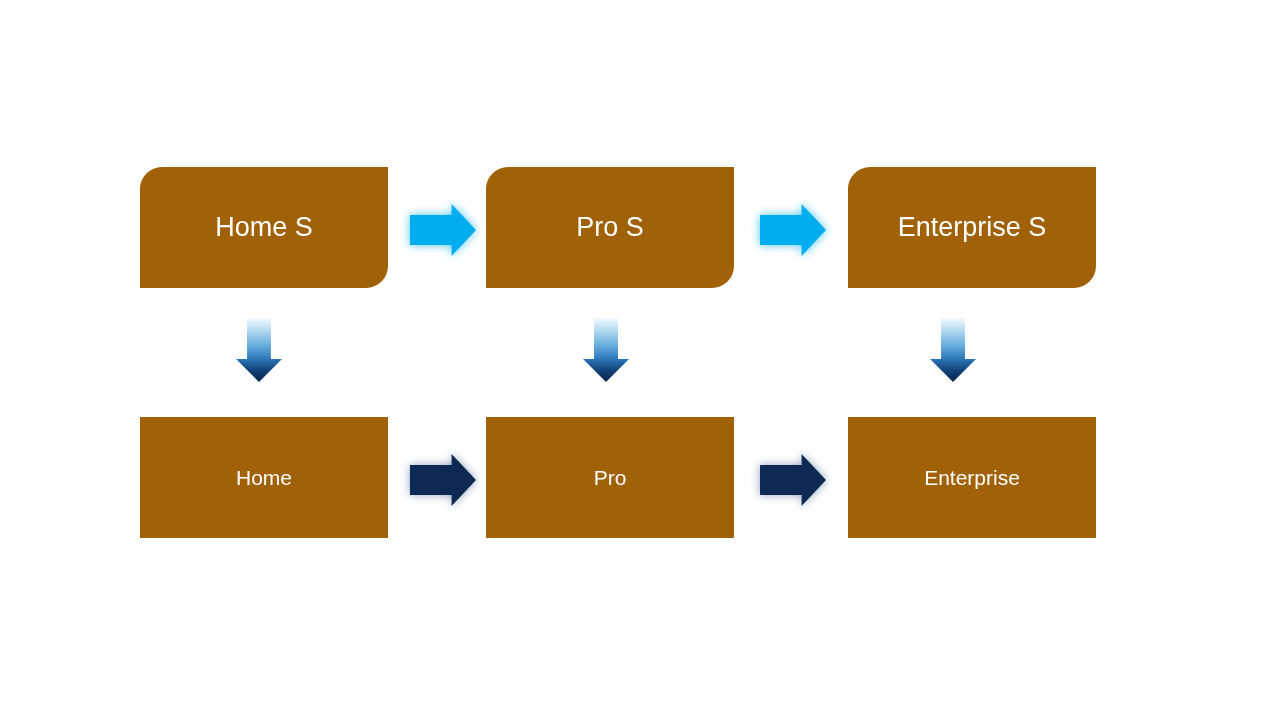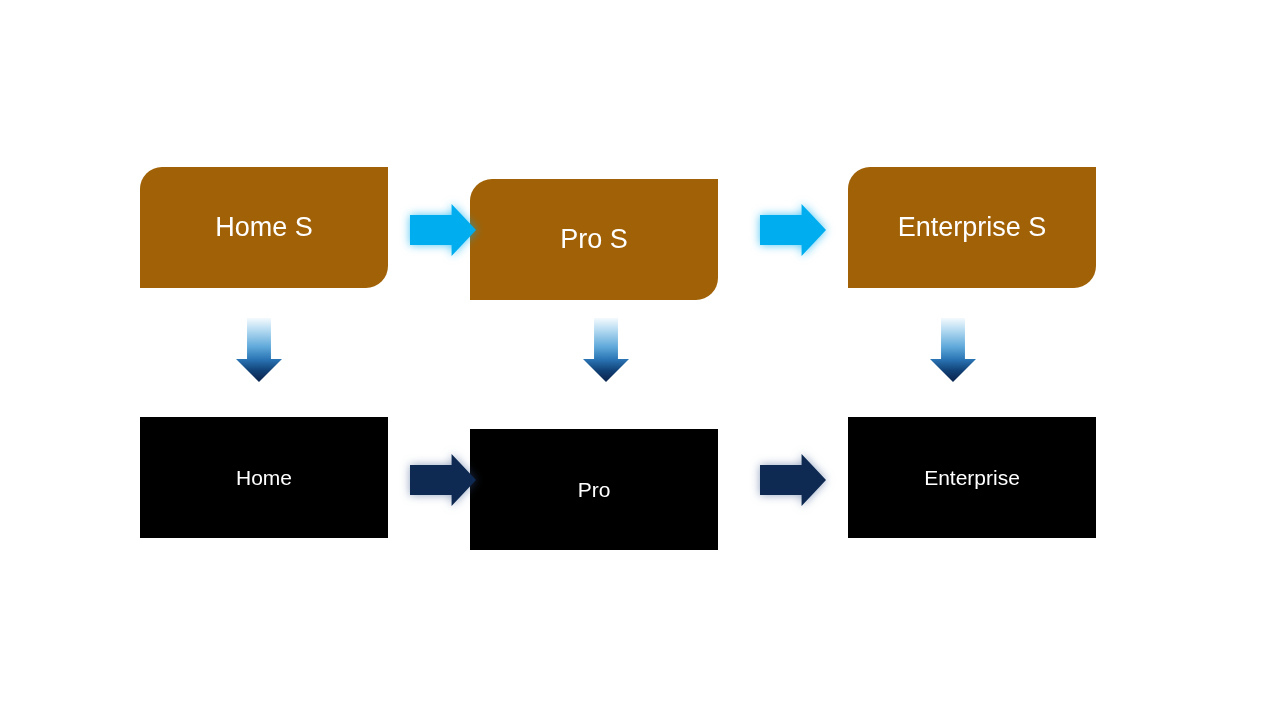--- a/index.html
+++ b/index.html
@@ -28,26 +28,26 @@
     text-align: center;
   }
   .node-top {
     top: 167px;
     background: #a16207;
     border-radius: 22px 0 22px 0; 
     font-size: 27px;
   }
   .node-bottom {
     top: 417px;
-    background: #000000;
+    background: #a16207;
     border-radius: 0;
     font-size: 21px;
   }
   .col-1 { left: 140px; }
-  .col-2 { left: 470px; margin-top: 12px; }
+  .col-2 { left: 486px; }
   .col-3 { left: 848px; }
 
   
   .rarrow-wrap {
     position: absolute;
     width: 66px;
     height: 52px;
   }
   .rarrow {
     width: 100%;

